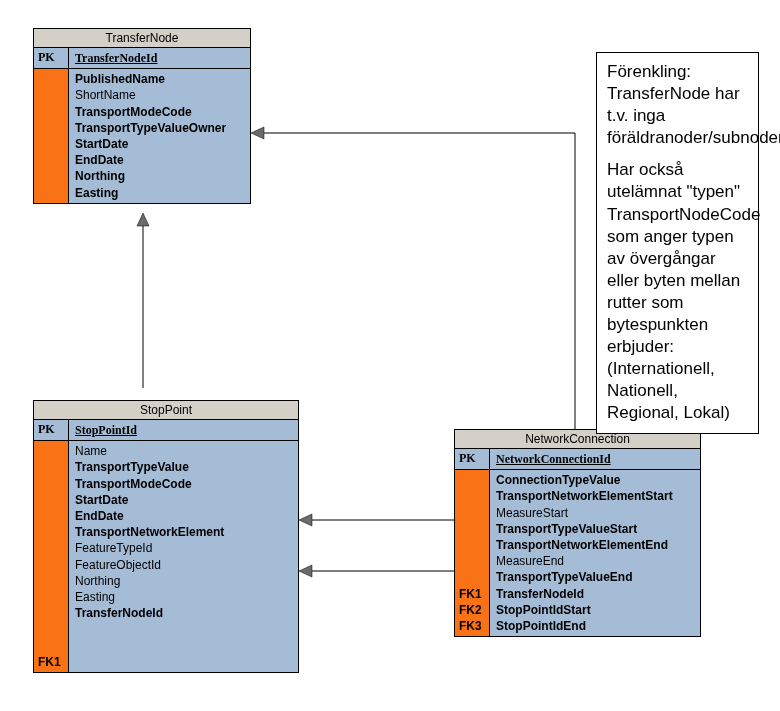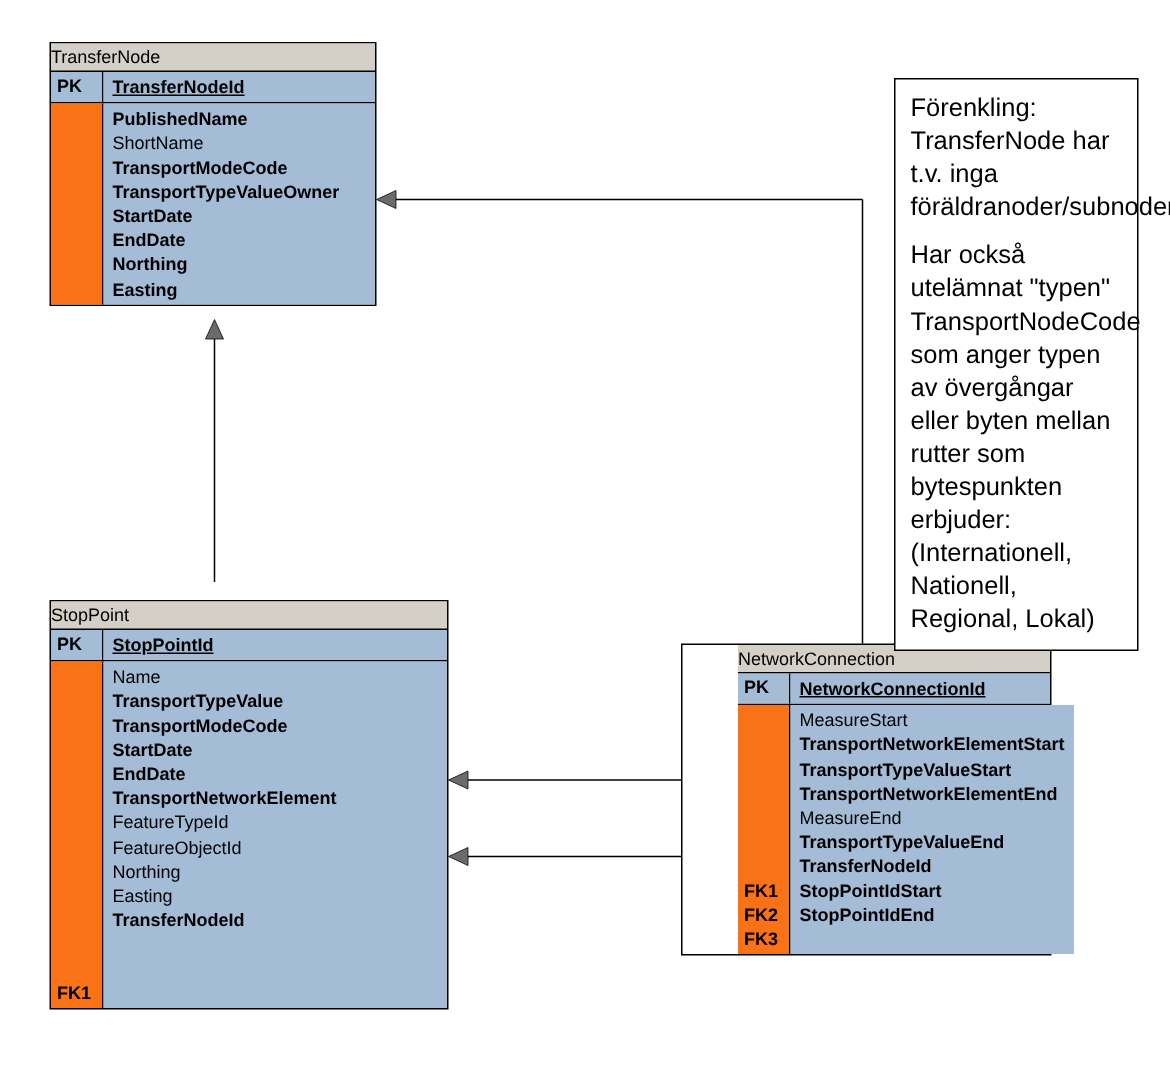--- a/index.html
+++ b/index.html
@@ -14,26 +14,27 @@
     height: 711px;
   }
   .entity {
     position: absolute;
     border: 1px solid #000;
     background: #fff;
   }
   .entity-title {
     background: #d4d0c8;
     border-bottom: 1px solid #000;
-    text-align: left;
+    text-align: center;
     padding: 2px 0;
     font-weight: normal;
   }
   .entity-row {
     display: flex;
+    font-family: Liberation Serif, serif;
   }
   .entity-row.pk-row {
     border-bottom: 1px solid #000;
   }
   .keycol {
     width: 35px;
     flex: 0 0 35px;
     padding: 2px 4px;
     font-weight: bold;
     border-right: 1px solid #000;
@@ -159,21 +160,21 @@
       <span class="attr bold">TransportNetworkElement</span>
       <span class="attr">FeatureTypeId</span>
       <span class="attr">FeatureObjectId</span>
       <span class="attr">Northing</span>
       <span class="attr">Easting</span>
       <span class="attr bold">TransferNodeId</span>
     </div>
   </div>
 </div>
 
-<div class="entity" style="left:454px; top:429px; width:247px;padding-left:37px;">
+<div class="entity" style="left:454px; top:429px; width:247px;">
   <div class="entity-title">NetworkConnection</div>
   <div class="entity-row pk-row">
     <div class="keycol">PK</div>
     <div class="attrcol">
         <span class="attr pk">NetworkConnectionId</span>
       </div>
   </div>
   <div class="attrs-body">
     <div class="keycol">
       <span class="attr">&nbsp;</span>
@@ -181,22 +182,23 @@
       <span class="attr">&nbsp;</span>
       <span class="attr">&nbsp;</span>
       <span class="attr">&nbsp;</span>
       <span class="attr">&nbsp;</span>
       <span class="attr">&nbsp;</span>
       <span class="attr bold">FK1</span>
       <span class="attr bold">FK2</span>
       <span class="attr bold">FK3</span>
     </div>
     <div class="attrcol">
+      <span class="attr bold">ConnectionTypeValue</span>
+      <span class="attr bold">TransportNetworkElementStart</span>
       <span class="attr">MeasureStart</span>
-      <span class="attr bold">TransportNetworkElementStart</span>
       <span class="attr bold">TransportTypeValueStart</span>
       <span class="attr bold">TransportNetworkElementEnd</span>
       <span class="attr">MeasureEnd</span>
       <span class="attr bold">TransportTypeValueEnd</span>
       <span class="attr bold">TransferNodeId</span>
       <span class="attr bold">StopPointIdStart</span>
       <span class="attr bold">StopPointIdEnd</span>
     </div>
   </div>
 </div>

